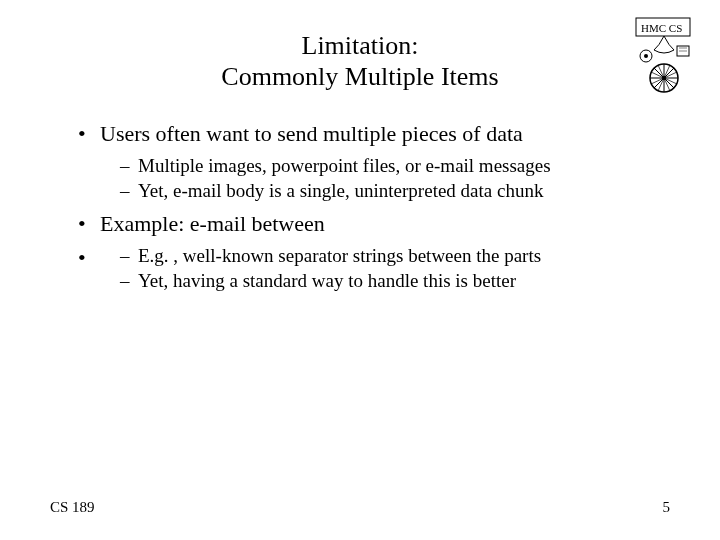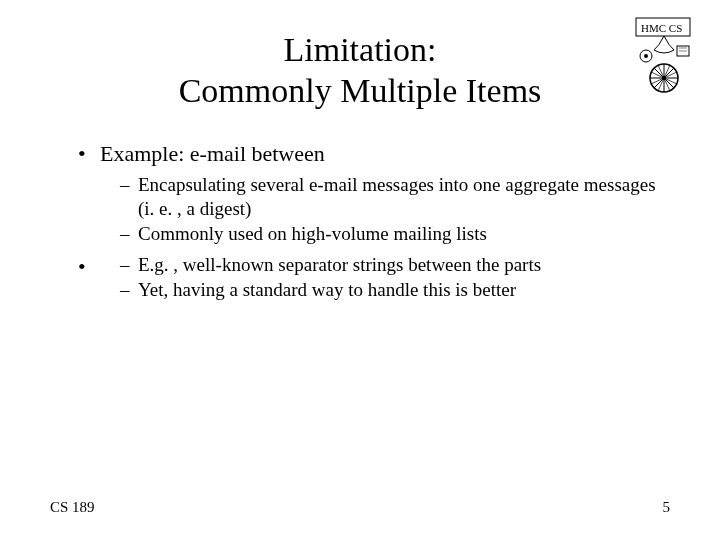--- a/index.html
+++ b/index.html
@@ -11,21 +11,21 @@
       width: 720px;
       height: 540px;
       background: #ffffff;
       font-family: "Times New Roman", Times, serif;
       color: #000000;
       position: relative;
       padding: 28px 50px 20px 50px;
     }
     .title {
       text-align: center;
-      font-size: 34px;
+      font-size: 26px;
       font-weight: normal;
       line-height: 1.2;
       margin-bottom: 28px;
       margin-top: 2px;
     }
     .logo {
       position: absolute;
       top: 16px;
       right: 16px;
       width: 70px;
@@ -107,25 +107,28 @@
 </div>
 
 <div class="title">
   <span>Limitation:</span><br>
   <span>Commonly Multiple Items</span>
 </div>
 
 <div class="content">
   <ul class="top-list">
     <li>
+      <span>Users often want to send multiple pieces of data</span>
+      <ul class="sub-list">
+        <li><span>Multiple images, powerpoint files, or e-mail messages</span></li>
+        <li><span>Yet, e-mail body is a single, uninterpreted data chunk</span></li>
+      </ul>
+    </li>
+    <li>
       <span>Example: e-mail between</span>
-      <ul class="sub-list">
-        <li><span>Encapsulating several e-mail messages into one aggregate messages (i. e. , a digest)</span></li>
-        <li><span>Commonly used on high-volume mailing lists</span></li>
-      </ul>
     </li>
     <li>
       <ul class="sub-list">
         <li><span>E.g. , well-known separator strings between the parts</span></li>
         <li><span>Yet, having a standard way to handle this is better</span></li>
       </ul>
     </li>
   </ul>
 </div>
 

